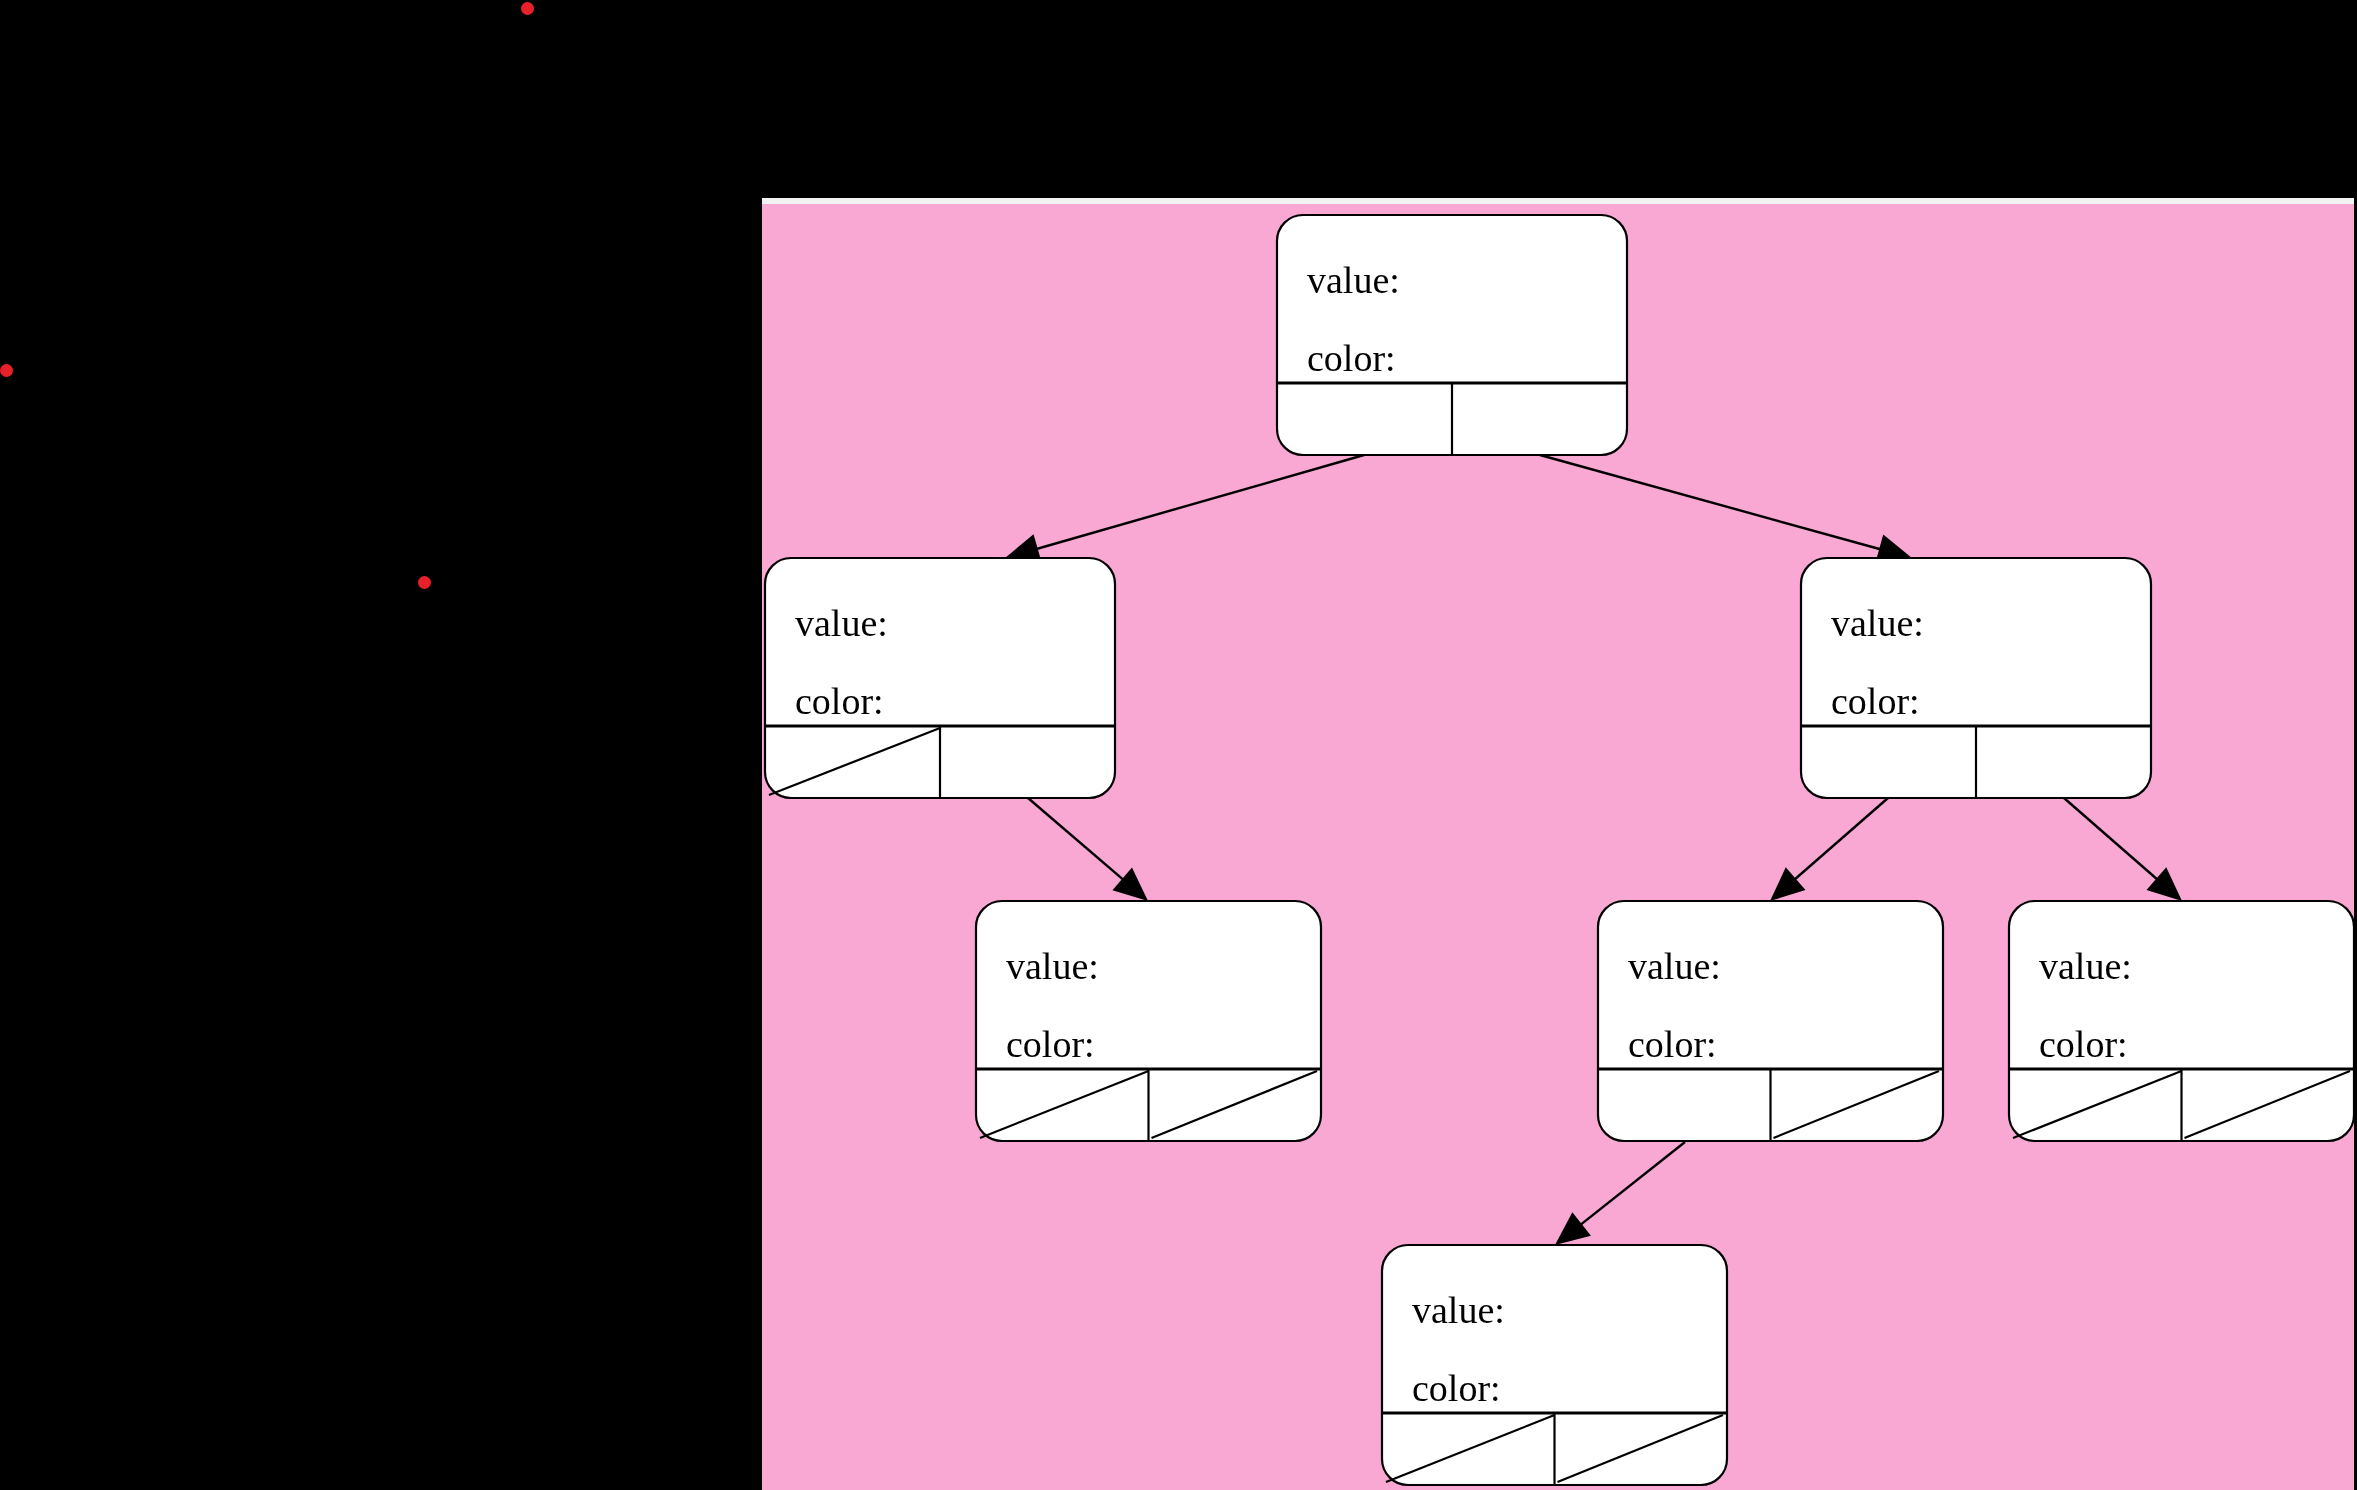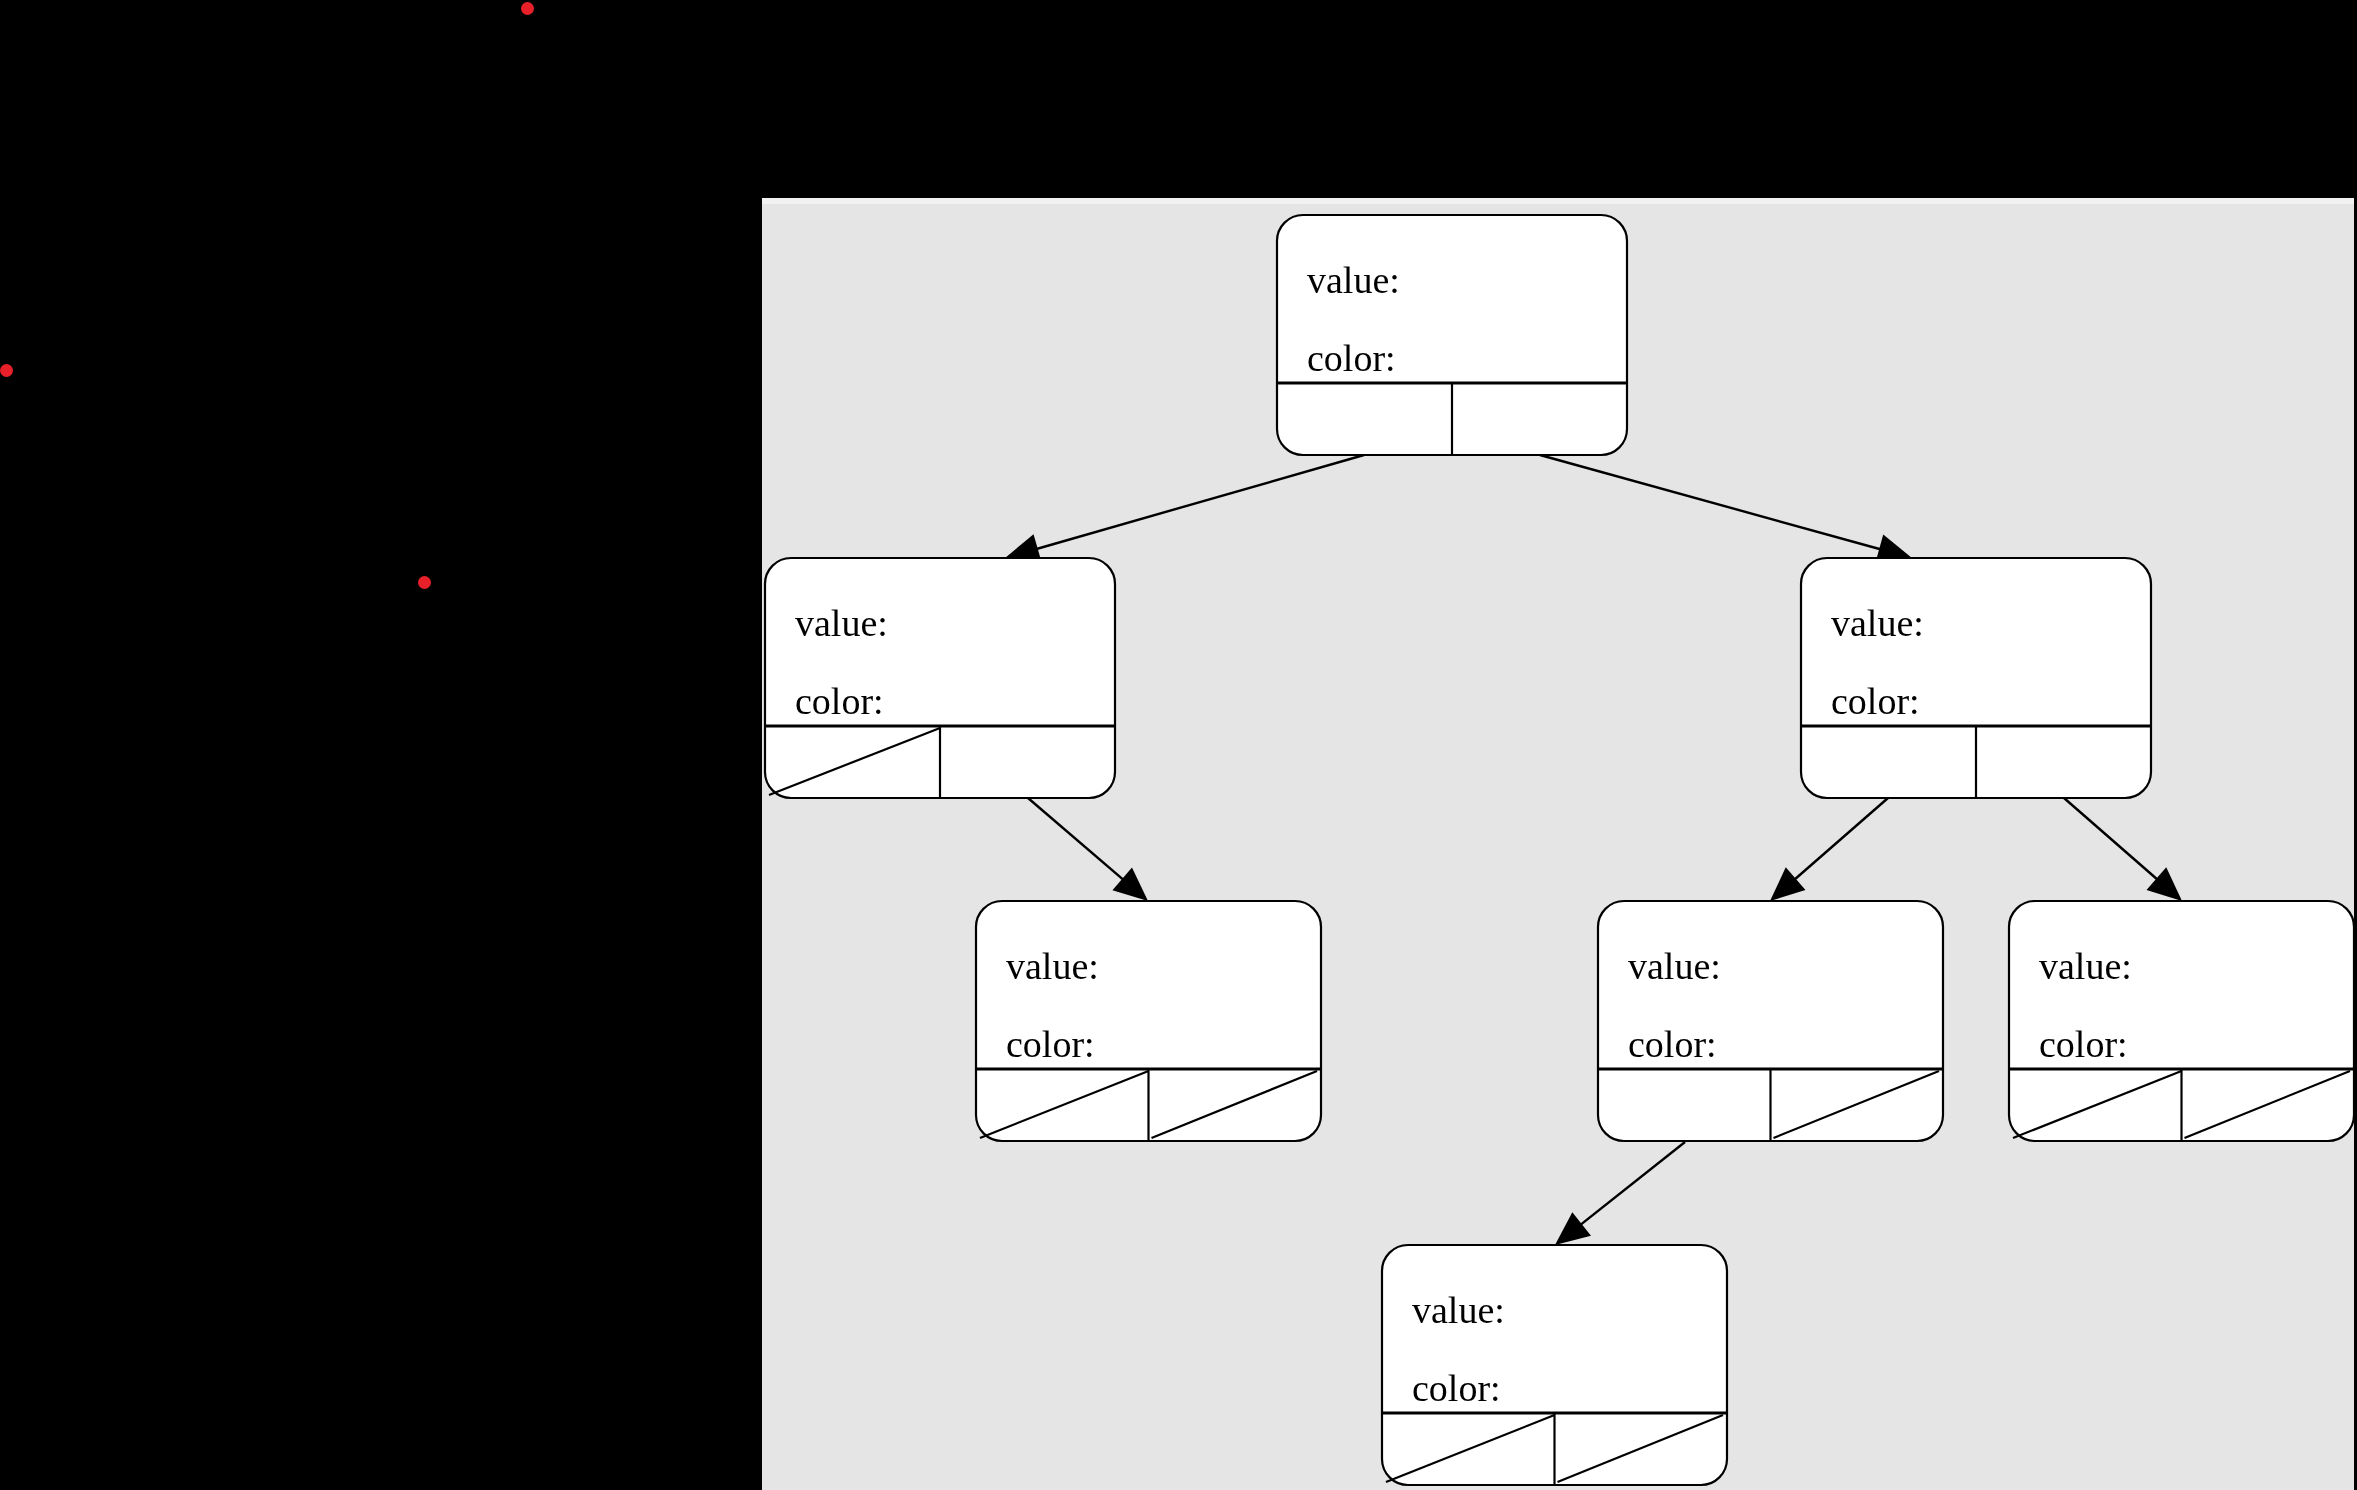--- a/index.html
+++ b/index.html
@@ -1,18 +1,18 @@
 <!DOCTYPE html>
 <html><head>
 <meta charset="utf-8">
 <style>
   html,body{margin:0;padding:0;background:#000;}
   #root{position:relative;width:2357px;height:1490px;background:#000;overflow:hidden;
         font-family:"Liberation Serif","DejaVu Serif",serif;}
-  #canvas{position:absolute;left:762px;top:204px;width:1592px;height:1286px;background:#e5e5e5;}
+  #canvas{position:absolute;left:762px;top:204px;width:1592px;height:1286px;background:#f9a8d4;}
   #canvas-topstrip{position:absolute;left:762px;top:198px;width:1592px;height:7px;background:#f2f2f2;}
   #canvas-rightedge{position:absolute;left:2350px;top:204px;width:3px;height:1286px;background:#b9b9b9;}
   #canvas-leftedge{position:absolute;left:762px;top:204px;width:2px;height:1286px;background:#c9c9c9;}
   .dot{position:absolute;width:13px;height:13px;border-radius:50%;}
   svg.layer{position:absolute;left:0;top:0;width:1592px;height:1286px;overflow:visible;}
   .nodebox{fill:#ffffff;stroke:#000000;stroke-width:2.2;}
   .sep{stroke:#000000;stroke-width:3.2;}
   .vdiv{stroke:#000000;stroke-width:2.2;}
   .nullslash{stroke:#000000;stroke-width:2.2;}
   .edge{stroke:#000000;stroke-width:2.4;fill:none;}

